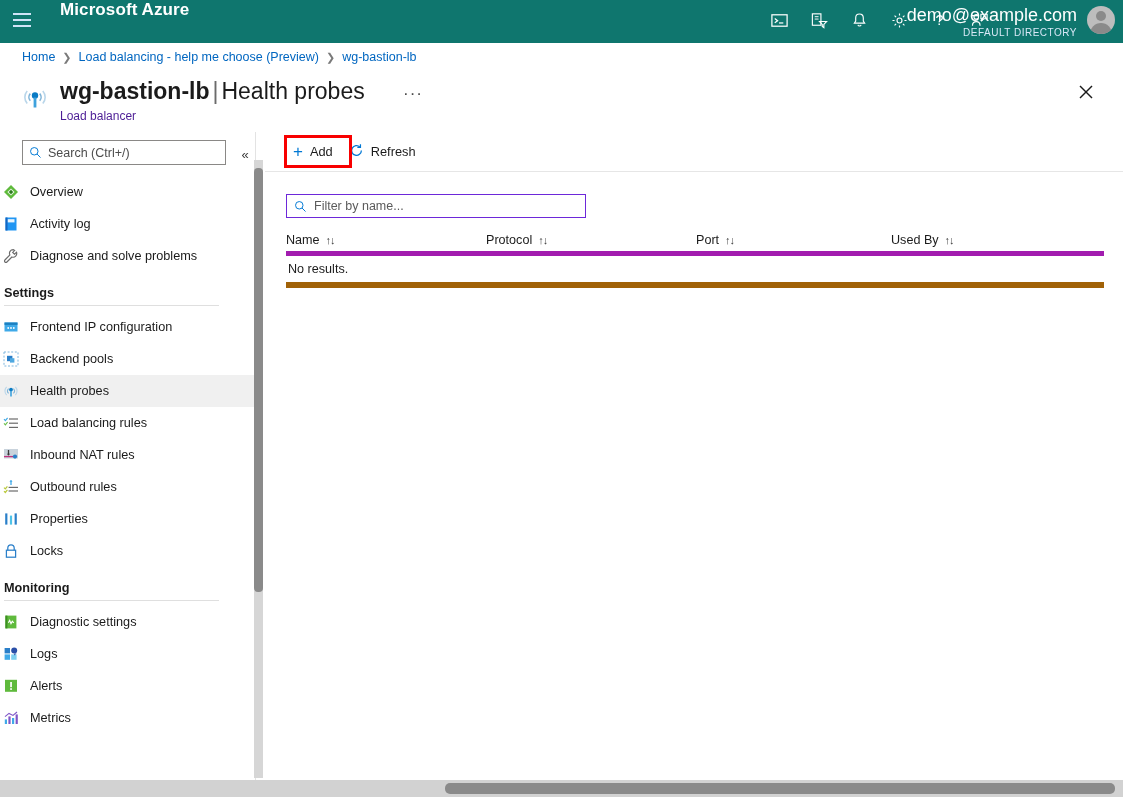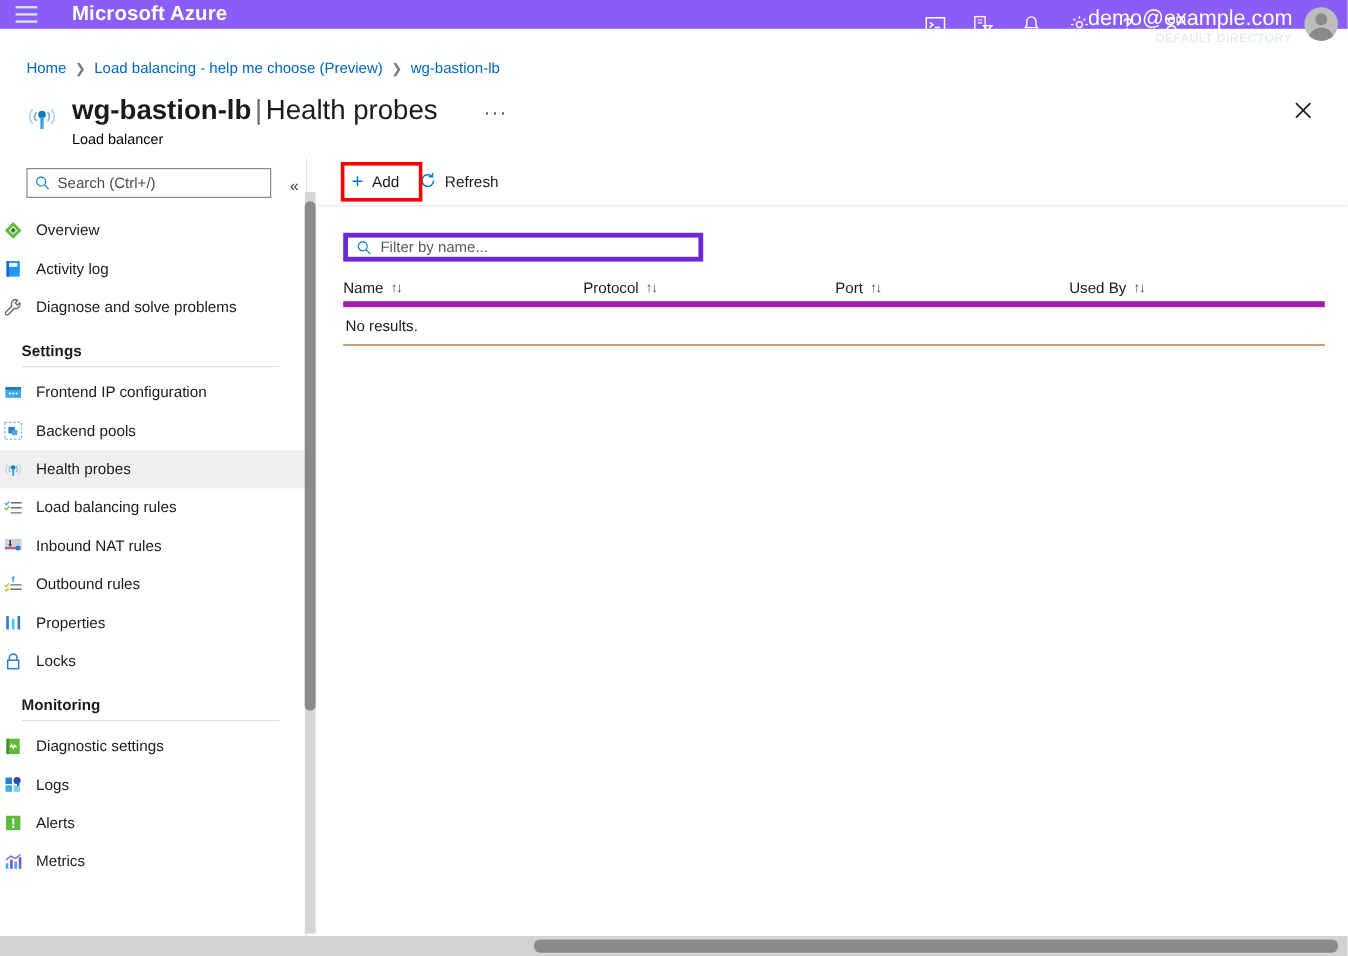--- a/index.html
+++ b/index.html
@@ -8,23 +8,23 @@
     width: 1123px; height: 797px;
     overflow: hidden;
     background: #ffffff;
     font-family: "Liberation Sans", sans-serif;
     -webkit-font-smoothing: antialiased;
   }
 
   
   .topbar {
     position: absolute; top: 0; left: 0;
-    width: 1123px; height: 24px;
-    background: #8b5cf6;
-    display: flex; align-items: center;
+    width: 1123px; height: 43px;
+    background: #0f766e;
+    display: flex; 
   }
   .hamburger {
     width: 44px; height: 40px;
     display: flex; flex-direction: column;
     align-items: center; justify-content: center;
     cursor: pointer;
   }
   .hamburger span {
     display: block; width: 18px; height: 2px;
     background: #cfe4f7; margin: 2px 0;
@@ -94,21 +94,21 @@
   }
   .page-title b { font-weight: 700; }
   .page-title .bar { color:#6b6b6b; font-weight: 300; margin: 0 3px;}
   .page-ellipsis {
     position: absolute; left: 403px; top: 84px;
     font-size: 17px; color: #4a4a4a; cursor: pointer;
     letter-spacing: 1px;
   }
   .page-sub {
     position: absolute; left: 60px; top: 109px;
-    font-size: 12px; color: #000000;
+    font-size: 12px; color: #4c1d95;
   }
   .close-x {
     position: absolute; right: 26px; top: 81px;
     width: 22px; height: 22px; cursor: pointer;
     display:flex; align-items:center; justify-content:center;
   }
 
   
   .sidebar {
     position: absolute; left: 0; top: 132px;
@@ -146,21 +146,21 @@
   .nav-item.selected { background: #f0f0f0; }
   .nav-item .ico {
     width: 18px; height: 18px; margin-right: 10px;
     display: flex; align-items: center; justify-content: center;
     flex: none;
   }
   .nav-item .lbl {
     font-size: 12.7px; color: #1b1b1b; white-space: nowrap;
   }
   .nav-section {
-    padding-left: 18px; padding-top: 14px;
+    padding-left: 4px; padding-top: 14px;
   }
   .nav-section .stitle {
     font-size: 12.7px; font-weight: 700; color: #1b1b1b;
     margin-bottom: 5px;
   }
   .nav-section .rule {
     width: 215px; height: 1px; background: #dfdfdf; margin-bottom: 5px;
   }
 
   
@@ -196,42 +196,42 @@
   .highlight-box {
     position: absolute; left: 19px; top: 3px;
     width: 68px; height: 33px;
     border: 3px solid #f80000;
     pointer-events: none;
   }
 
   .filter-box {
     position: absolute; left: 21px; top: 62px;
     width: 300px; height: 24px;
-    border: 4px solid #6d28d9; background: #fff;
+    border: 1px solid #6d28d9; background: #fff;
     display: flex; align-items: center; padding: 3px 7px; cursor: text;
   }
   .filter-box .mag { margin-right: 7px; display:flex; }
   .filter-box .ph { font-size: 12.5px; color: #5b5b5b; }
 
   .tbl {
     position: absolute; left: 21px; top: 96px;
     width: 818px;
   }
   .tbl-head {
     display: flex; align-items: center;
     height: 28px; border-bottom: 5px solid #a21caf;
   }
   .th {
     display: flex; align-items: center; gap: 6px;
     font-size: 12.6px; color: #1b1b1b; cursor: pointer;
   }
   .th .sort { color: #3d3d3d; font-size: 11px; letter-spacing: -1px; }
   .tbl-row {
     height: 32px; display: flex; align-items: center;
-    border-bottom: 1px solid #a16207;
+    border-bottom: 6px solid #a16207;
     font-size: 12.6px; color: #1b1b1b;
     padding-left: 2px;
   }
 
   
   .hscroll-track {
     position: absolute; left: 0; bottom: 0;
     width: 1123px; height: 17px; background: #d2d2d2;
   }
   .hscroll-thumb {

